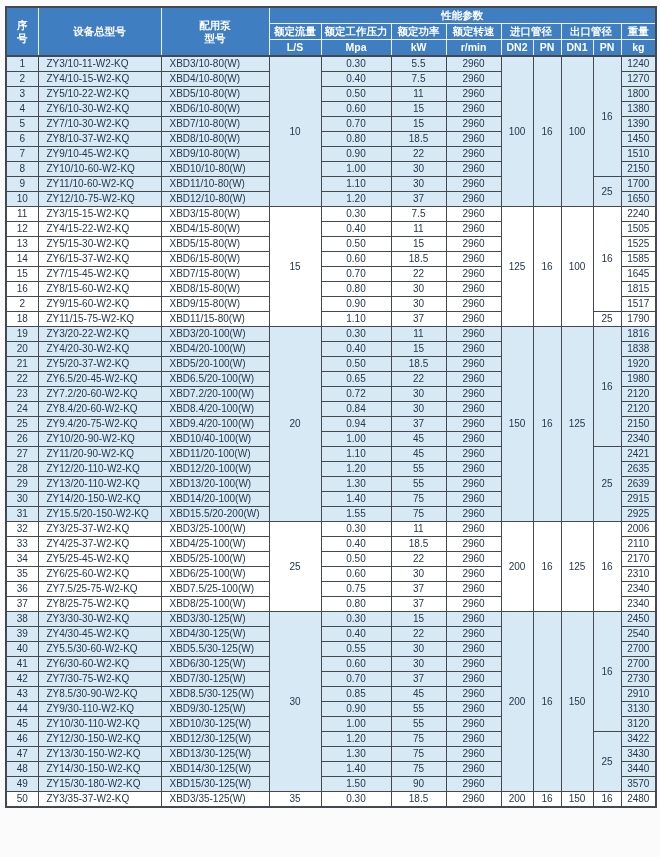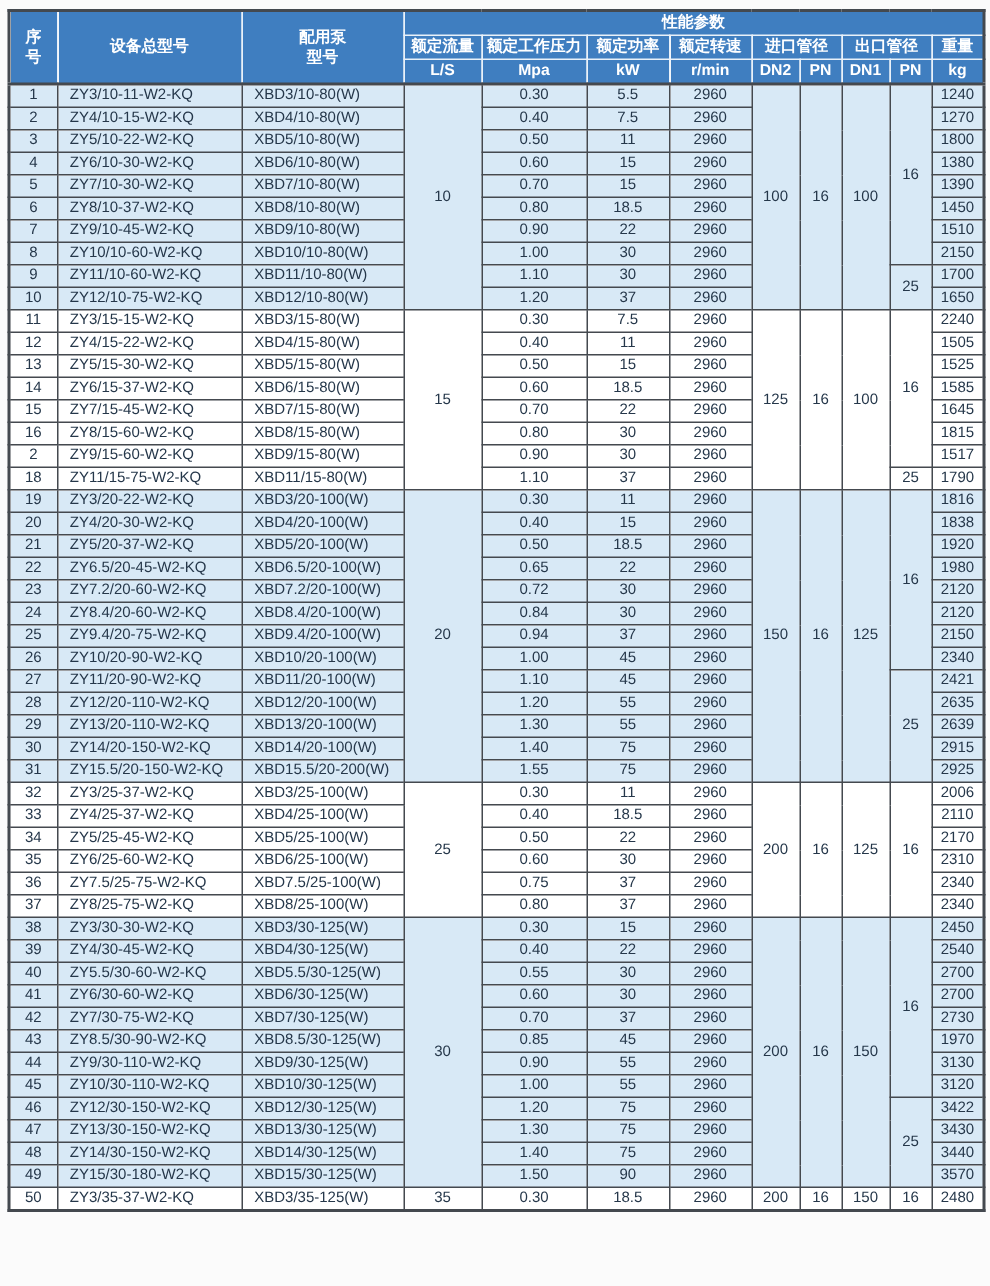--- a/index.html
+++ b/index.html
@@ -338,21 +338,21 @@
           <td class="left">ZY9.4/20-75-W2-KQ</td>
           <td class="left">XBD9.4/20-100(W)</td>
           <td>0.94</td>
           <td>37</td>
           <td>2960</td>
           <td>2150</td>
         </tr>
         <tr class="shaded">
           <td>26</td>
           <td class="left">ZY10/20-90-W2-KQ</td>
-          <td class="left">XBD10/20-100(W)</td>
+          <td class="left">XBD10/40-100(W)</td>
           <td>1.00</td>
           <td>45</td>
           <td>2960</td>
           <td>2340</td>
         </tr>
         <tr class="shaded">
           <td>27</td>
           <td class="left">ZY11/20-90-W2-KQ</td>
           <td class="left">XBD11/20-100(W)</td>
           <td>1.10</td>
@@ -506,21 +506,21 @@
           <td>2960</td>
           <td>2730</td>
         </tr>
         <tr class="shaded">
           <td>43</td>
           <td class="left">ZY8.5/30-90-W2-KQ</td>
           <td class="left">XBD8.5/30-125(W)</td>
           <td>0.85</td>
           <td>45</td>
           <td>2960</td>
-          <td>1970</td>
+          <td>2910</td>
         </tr>
         <tr class="shaded">
           <td>44</td>
           <td class="left">ZY9/30-110-W2-KQ</td>
           <td class="left">XBD9/30-125(W)</td>
           <td>0.90</td>
           <td>55</td>
           <td>2960</td>
           <td>3130</td>
         </tr>

